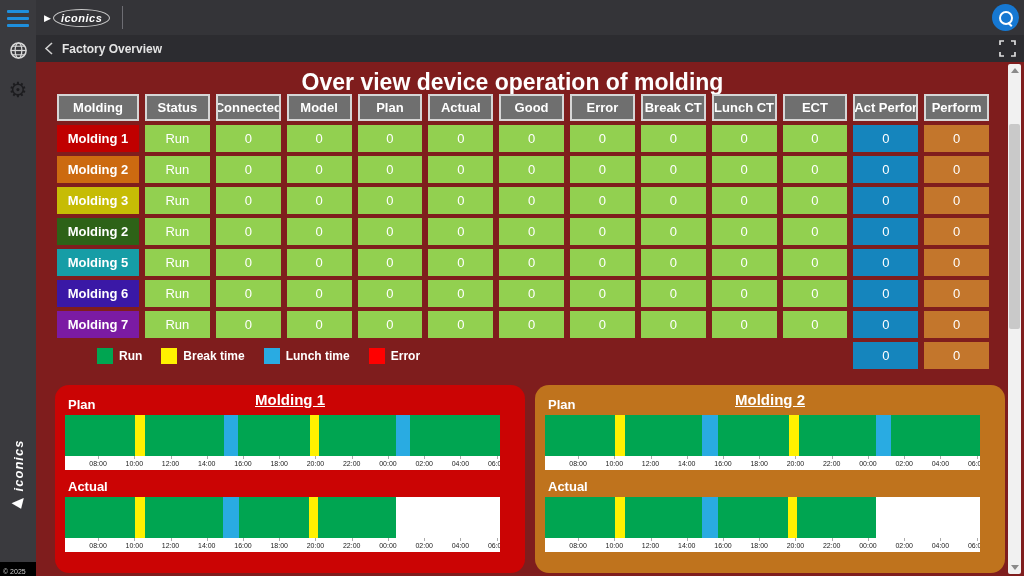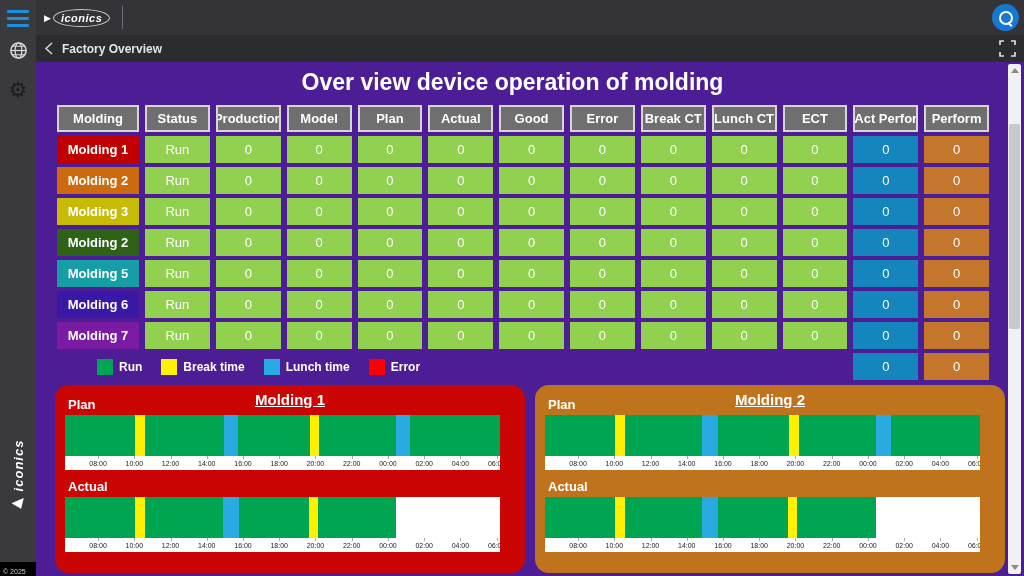--- a/index.html
+++ b/index.html
@@ -32,25 +32,25 @@
   .mag{position:relative;width:10px;height:10px;border:2px solid #fff;border-radius:50%;}
   .mag::after{content:"";position:absolute;left:8px;top:9px;width:2px;height:5px;background:#fff;transform:rotate(-45deg);}
 
   
   .crumbbar{position:absolute;left:36px;top:35px;right:0;height:27px;background:#2c2c30;display:flex;align-items:center;z-index:4;}
   .back-ch{margin-left:8px;display:flex;align-items:center;cursor:pointer;}
   .crumb-label{margin-left:7px;font-size:12px;font-weight:bold;color:#e4e4e4;}
   .fs-btn{position:absolute;right:8px;top:5px;width:17px;height:17px;cursor:pointer;}
 
   
-  .content{position:absolute;left:36px;top:62px;right:0;bottom:0;background:#4c1d95;}
+  .content{position:absolute;left:36px;top:62px;right:0;bottom:0;background:#7f1d1d;}
   .page-title{margin:0;padding-top:7px;width:953px;text-align:center;color:#fff;font-size:23px;font-weight:bold;}
 
   
-  .grid{position:absolute;left:21px;top:43px;width:932px;display:grid;
+  .grid{position:absolute;left:21px;top:32px;width:932px;display:grid;
         grid-template-columns:82px repeat(12,1fr);gap:4px 6px;grid-auto-rows:27px;}
   .th{background:var(--header-cell);border:2px solid #d6d6d6;box-sizing:border-box;color:#fff;font-weight:bold;
       font-size:13px;display:flex;align-items:center;justify-content:center;overflow:hidden;white-space:nowrap;}
   .cell{display:flex;align-items:center;justify-content:center;color:#fff;font-size:13px;overflow:hidden;white-space:nowrap;}
   .cell.name{font-weight:bold;cursor:pointer;}
   .cell.green{background:var(--cell-green);}
   .cell.blue{background:var(--cell-blue);}
   .cell.orange{background:var(--cell-orange);}
   .legend-row{grid-column:1 / span 11;display:flex;align-items:center;padding-left:40px;gap:19px;}
   .legend-item{display:flex;align-items:center;gap:6px;}
@@ -127,21 +127,21 @@
         <path d="M1 5 V1 H5 M12 1 H16 V5 M16 12 V16 H12 M5 16 H1 V12" fill="none" stroke="#dcdcdc" stroke-width="1.7"></path>
       </svg>
     </span>
   </div>
 
   <div class="content">
     <h1 class="page-title">Over view device operation of molding</h1>
     <div class="grid" id="molding-grid">
         <div class="th">Molding</div>
         <div class="th">Status</div>
-        <div class="th">Production</div>
+        <div class="th">Connected</div>
         <div class="th">Model</div>
         <div class="th">Plan</div>
         <div class="th">Actual</div>
         <div class="th">Good</div>
         <div class="th">Error</div>
         <div class="th">Break CT</div>
         <div class="th">Lunch CT</div>
         <div class="th">ECT</div>
         <div class="th">Act Perfor</div>
         <div class="th">Perform</div>

